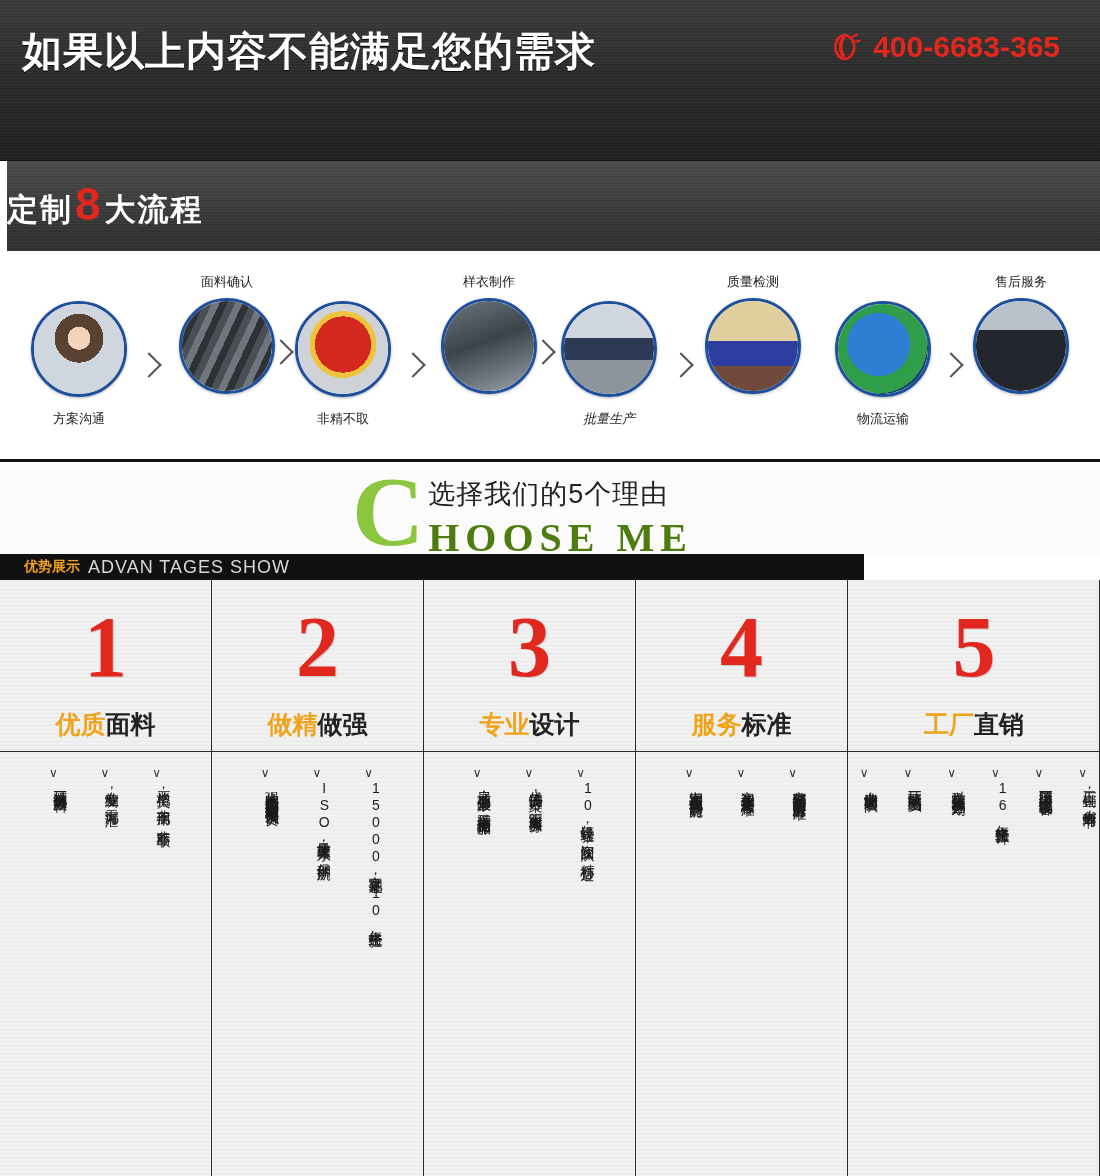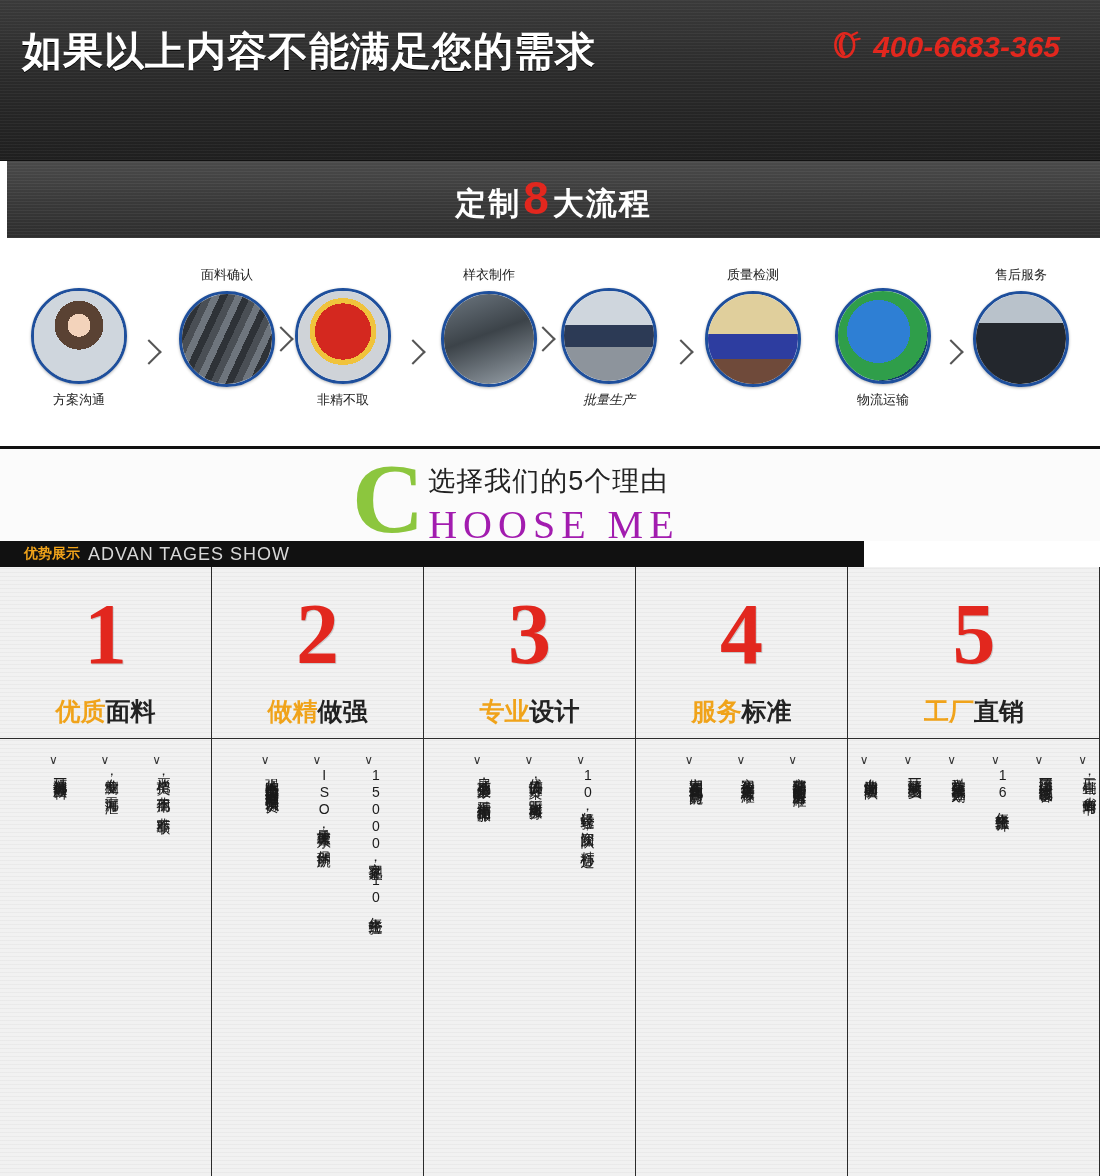--- a/index.html
+++ b/index.html
@@ -23,45 +23,44 @@
   .banner-line1{
     position:absolute;left:22px;top:24px;
     color:#ffffff;
     font-weight:bold;
     font-size:40px;
     letter-spacing:1px;
     text-shadow:0 1px 0 #000;
   }
   .phone{
     position:absolute;right:40px;top:30px;
-    display:flex;align-items:flex-start;gap:12px;
+    display:flex;align-items:center;gap:12px;
     color:#e2271e;
     font-weight:bold;
     font-size:30px;
-    font-style:italic;
   }
   .phone .ring{
     display:inline-block;width:30px;height:30px;position:relative;
   }
   .banner-line2{
     position:absolute;right:30px;top:95px;
     color:#e2271e;
     font-weight:bold;
     font-size:40px;
     letter-spacing:1px;
     text-shadow:0 1px 0 #000;
   }
 
   
   .subbar{
-    height:77px;
+    height:90px;
     background:
       repeating-linear-gradient(0deg, rgba(255,255,255,0.05) 0px, rgba(255,255,255,0.05) 1px, rgba(0,0,0,0) 1px, rgba(0,0,0,0) 3px),
       linear-gradient(180deg,#4a4a4a 0%,#3a3a3a 50%,#2d2d2d 100%);
-    display:flex;align-items:center;justify-content:center;margin-left:7px;
+    display:flex;align-items:center;justify-content:flex-start;margin-left:7px;
   }
   .subbar .txt{
     color:#fff;font-weight:bold;font-size:31px;letter-spacing:2px;
     display:flex;align-items:baseline;
   }
   .subbar .num{
     color:#e2271e;font-size:46px;font-weight:bold;margin:0 2px;
     line-height:1;
   }
 
@@ -76,23 +75,23 @@
   .circle{
     width:90px;height:90px;border-radius:50%;
     border:3px solid #1e4f9c;
     margin:0 auto;
     overflow:hidden;
     position:relative;
     box-shadow:0 1px 3px rgba(0,0,0,.3);
   }
   .circle .inner{position:absolute;inset:0;}
   .step .cap{
-    font-size:13px;color:#222;margin-top:7px;white-space:nowrap;
-  }
-  .step.top .cap{margin-top:6px;margin-bottom:7px;}
+    font-size:13px;color:#222;margin-top:13px;white-space:nowrap;
+  }
+  .step.top .cap{margin-top:0;margin-bottom:7px;}
   .arrow{
     position:absolute;width:26px;height:26px;
   }
   .arrow:before{
     content:"";position:absolute;left:0;top:0;
     width:16px;height:16px;
     border-right:2px solid #555;border-bottom:2px solid #555;
     transform:rotate(-45deg);
   }
 
@@ -121,23 +120,23 @@
     color:#8cc63e;
     font-family:"Liberation Serif","DejaVu Serif",serif;
     font-size:100px;line-height:.84;font-weight:bold;
     margin-right:4px;
   }
   .choose-right{padding-top:6px;}
   .choose-cn{
     color:#222;font-size:27px;font-weight:normal;letter-spacing:1px;
   }
   .choose-en{
-    color:#a21caf;
+    color:#4d7c0f;
     font-family:"Liberation Serif","DejaVu Serif",serif;
-    font-size:40px;font-weight:normal;letter-spacing:6px;margin-top:2px;
+    font-size:40px;font-weight:bold;letter-spacing:6px;margin-top:2px;
   }
 
   
   .advbar{
     height:26px;
     background:#111;
     display:flex;align-items:center;
     padding-left:24px;
     width:840px;
   }

